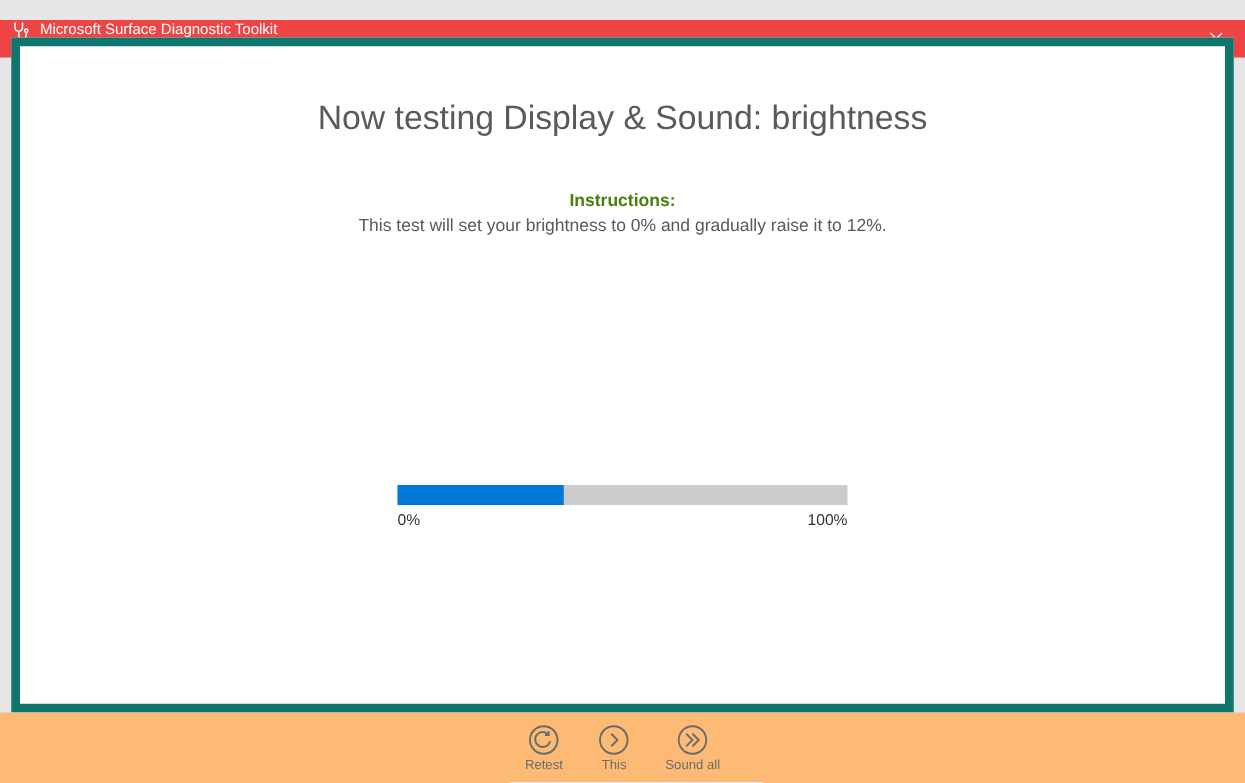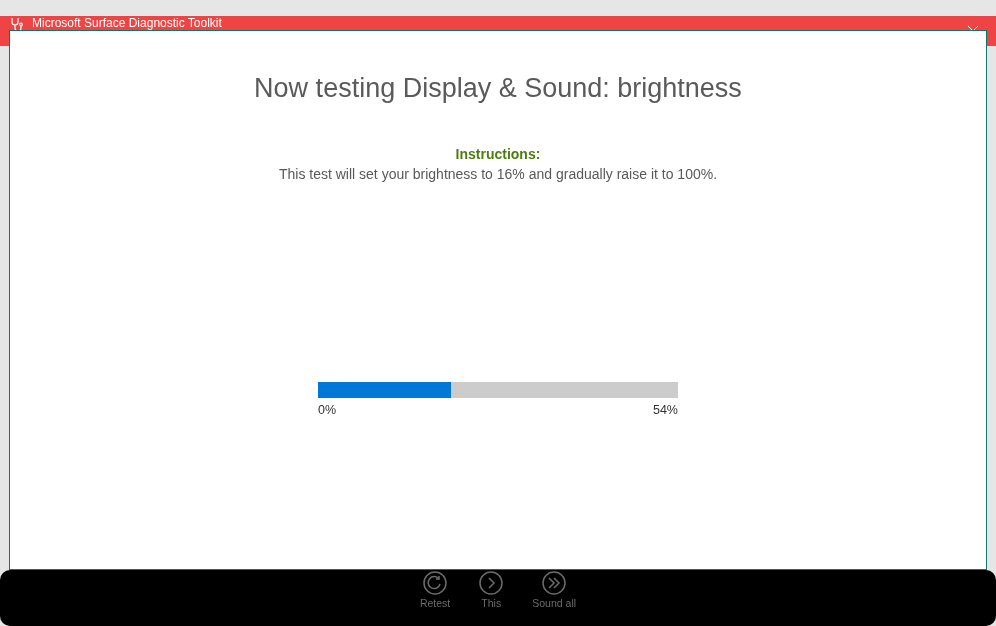--- a/index.html
+++ b/index.html
@@ -57,21 +57,21 @@
       width: 10px;
       height: 10px;
     }
     .content-area {
       position: absolute;
       top: 30px;
       left: 9px;
       right: 9px;
       bottom: 56px;
       background: #ffffff;
-      border: 1px solid #0f766e;
+      border: 7px solid #0f766e;
       display: flex;
       flex-direction: column;
       align-items: center;
     }
     .main-heading {
       margin-top: 42px;
       font-size: 27px;
       font-weight: 400;
       color: #5a5a5a;
       text-align: center;
@@ -113,26 +113,25 @@
       margin-top: 5px;
       font-size: 12.5px;
       color: #333333;
     }
     .bottom-bar {
       position: absolute;
       bottom: 0;
       left: 0;
       right: 0;
       height: 56px;
-      background: #000000;
-      display: flex;
-      align-items: flex-start;
+      background: #fdba74;
+      display: flex;
+      align-items: center;
       justify-content: center;
       gap: 28px;
-      border-radius: 10px;
     }
     .action-btn {
       display: flex;
       flex-direction: column;
       align-items: center;
       cursor: pointer;
       color: #6b6b6b;
     }
     .action-btn .icon-circle {
       width: 26px;
@@ -172,30 +171,30 @@
       </svg>
     </div>
   </div>
 </div>
 
 <div class="content-area">
   <h1 class="main-heading">Now testing Display &amp; Sound: brightness</h1>
 
   <div class="instructions-block">
     <div class="instructions-label">Instructions:</div>
-    <div class="instructions-text">This test will set your brightness to 16% and gradually raise it to 100%.</div>
+    <div class="instructions-text">This test will set your brightness to 0% and gradually raise it to 12%.</div>
   </div>
 
   <div class="progress-wrapper">
     <div class="progress-track">
       <div class="progress-fill" style="width:37%"></div>
     </div>
     <div class="progress-labels">
       <span>0%</span>
-      <span>54%</span>
+      <span>100%</span>
     </div>
   </div>
 </div>
 
 <div class="bottom-bar">
   <div class="action-btn">
     <span class="icon-circle">
       <svg viewBox="0 0 26 26" width="26" height="26" fill="none" stroke="#6b6b6b" stroke-width="1.5">
         <circle cx="13" cy="13" r="11"></circle>
         <path d="M17 9 A6 6 0 1 0 18 14"></path>

